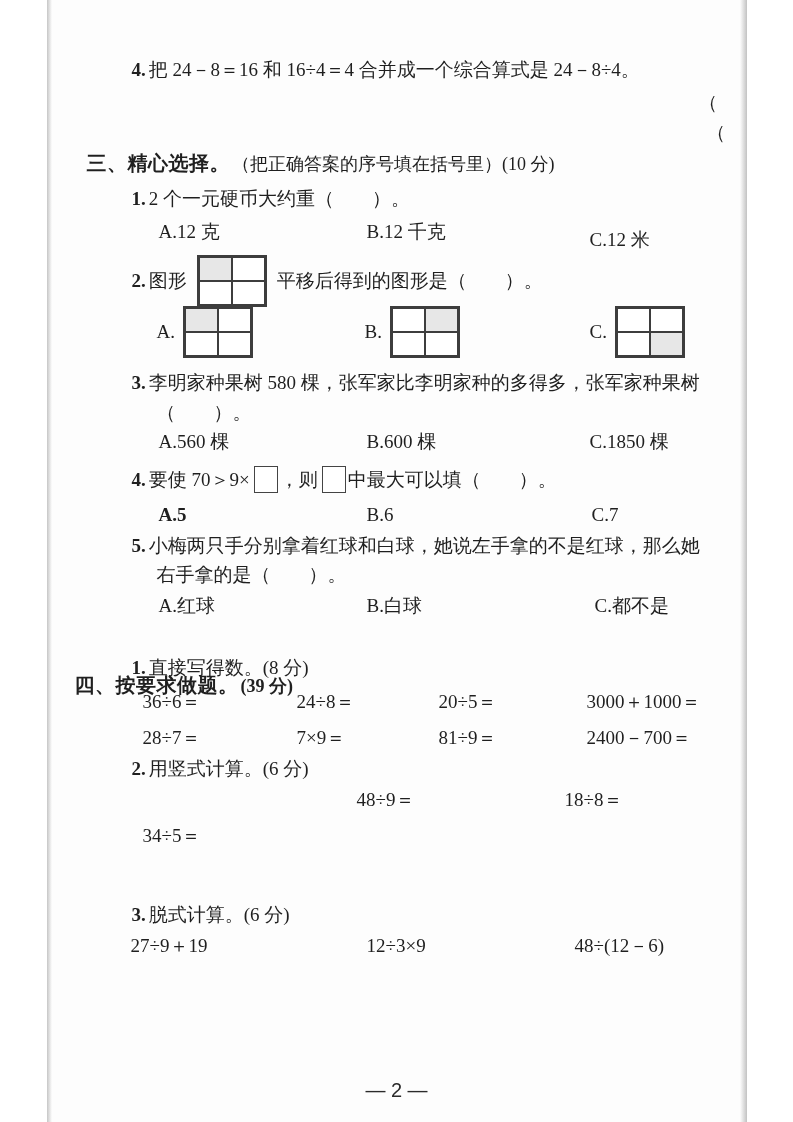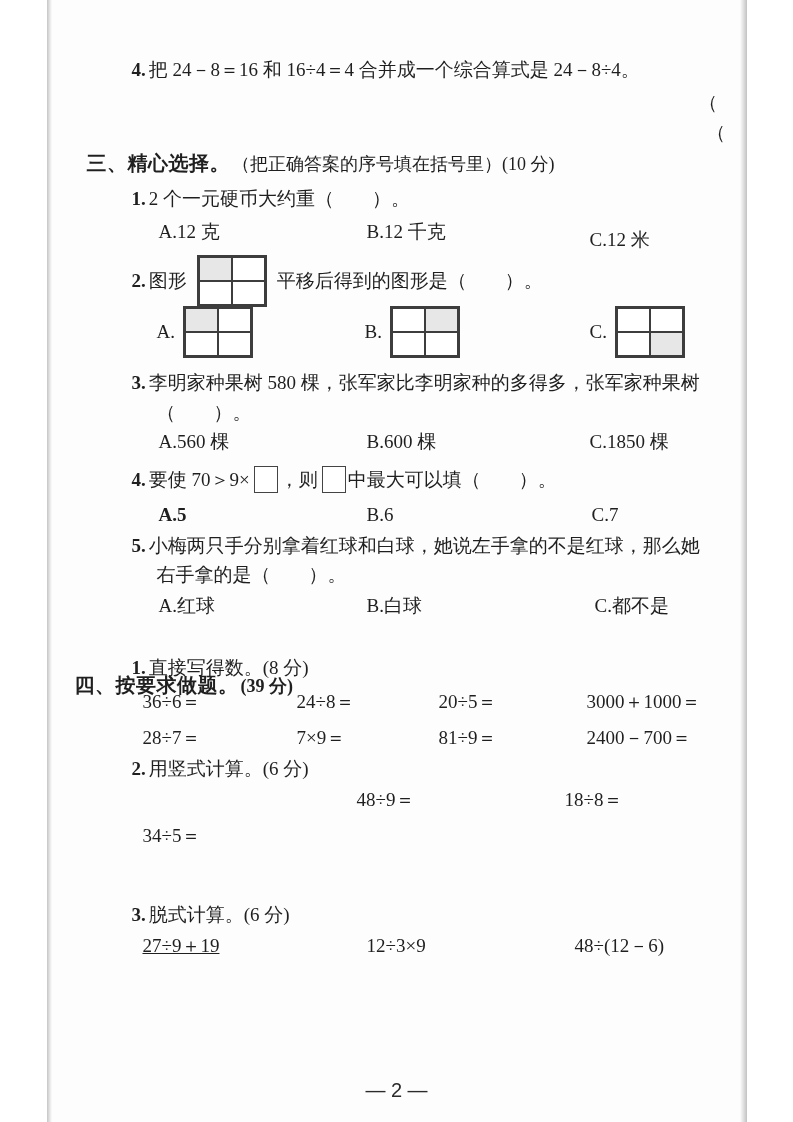--- a/index.html
+++ b/index.html
@@ -159,19 +159,19 @@
   <div>
     <span class="abs" style="top:788px;left:96px;margin-top:36px;">34÷5＝</span>
     <span class="abs" style="top:788px;left:310px;">48÷9＝</span>
     <span class="abs" style="top:788px;left:518px;">18÷8＝</span>
   </div>
 
   <div class="abs" style="top:903px;left:85px;">
     <span class="num">3.</span><span>脱式计算。(6 分)</span>
   </div>
   <div>
-    <span class="abs" style="top:934px;left:96px;text-decoration:underline;">27÷9＋19</span>
+    <span class="abs" style="top:934px;left:84px;">27÷9＋19</span>
     <span class="abs" style="top:934px;left:320px;">12÷3×9</span>
     <span class="abs" style="top:934px;left:528px;">48÷(12－6)</span>
   </div>
 
   <div class="abs page-num" style="top:1078px;left:0;">— 2 —</div>
 </div>
 
 </body></html>

